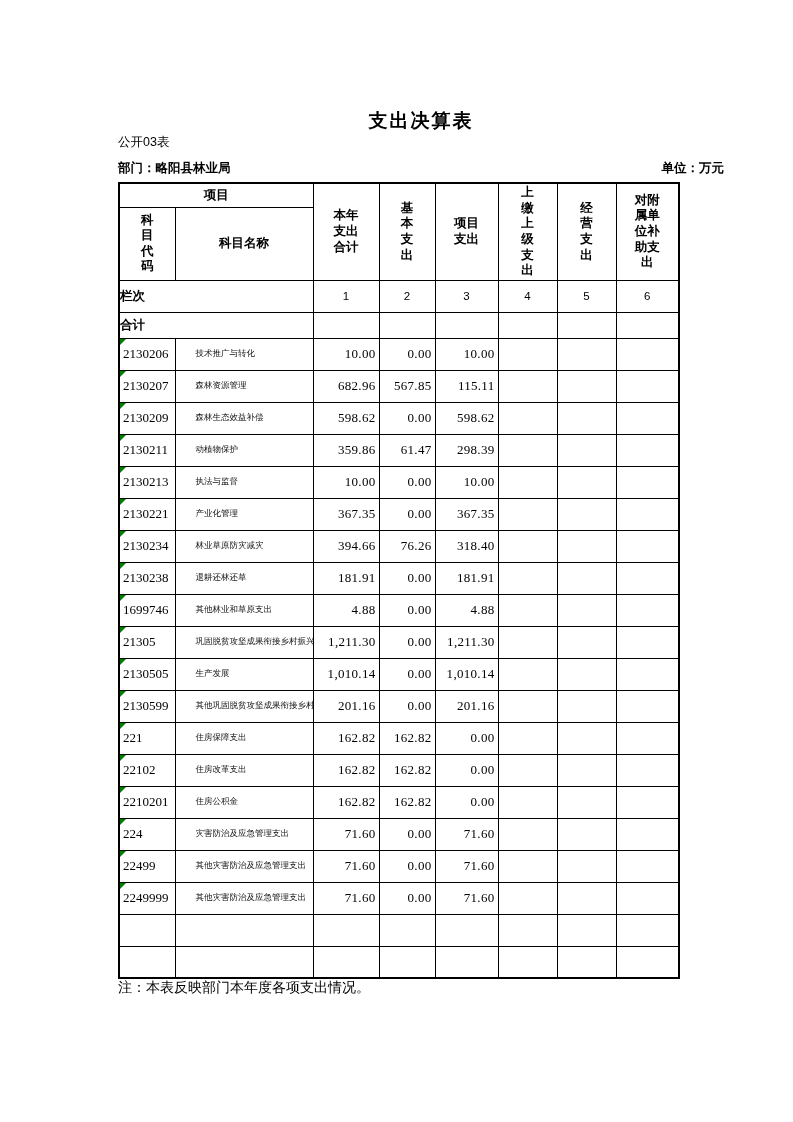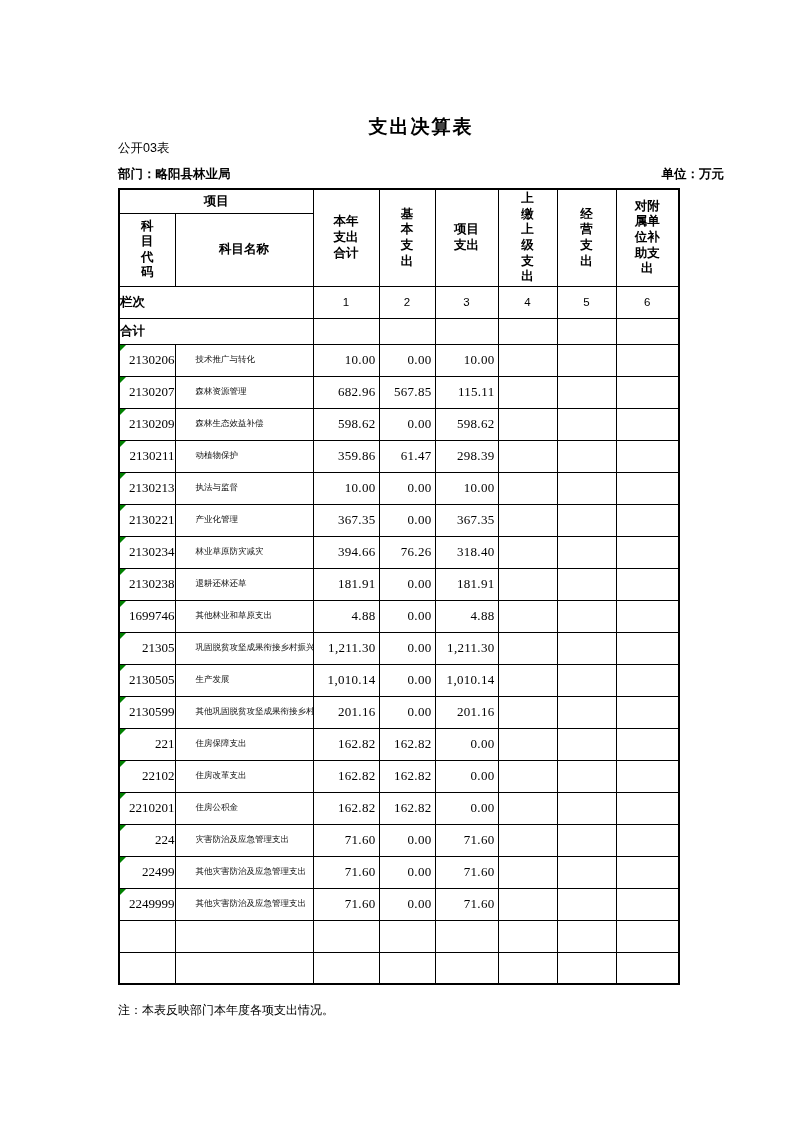--- a/index.html
+++ b/index.html
@@ -6,21 +6,21 @@
   body {
     width: 793px; height: 1122px;
     background: #ffffff;
     font-family: "Liberation Sans", sans-serif;
     color: #000;
     position: relative;
     overflow: hidden;
   }
   .content {
     position: absolute;
-    left: 118px; top: 14px;
+    left: 118px; top: 8px;
     width: 606px;
   }
   .title {
     margin-top: 100px;
     text-align: center;
     font-size: 19px;
     font-weight: bold;
     letter-spacing: 2px;
   }
   .form-code {
@@ -66,21 +66,21 @@
   }
   td.idx {
     font-size: 11.5px;
     text-align: center;
     font-family: "Liberation Sans", sans-serif;
   }
   td.code {
     position: relative;
     font-family: "Liberation Serif", serif;
     font-size: 13px;
-    text-align: right;
+    text-align: left;
     padding-left: 3px;
   }
   td.code.marked::before {
     content: "";
     position: absolute;
     top: 0; left: 0;
     width: 0; height: 0;
     border-top: 6px solid var(--marker, #008000);
     border-right: 6px solid transparent;
   }
@@ -93,22 +93,21 @@
     color: #111;
   }
   td.val {
     font-family: "Liberation Serif", serif;
     font-size: 13px;
     text-align: right;
     padding-right: 3px;
     letter-spacing: 0.3px;
   }
   .note {
-    margin-top: 17px;
-    font-size: 12px;
+    font-size: 14px;
     font-family: "Liberation Serif", serif;
   }
 </style>
 </head>
 <body style="--marker: #008000;">
 
 <div class="content">
 
   <div class="title">支出决算表</div>
 

